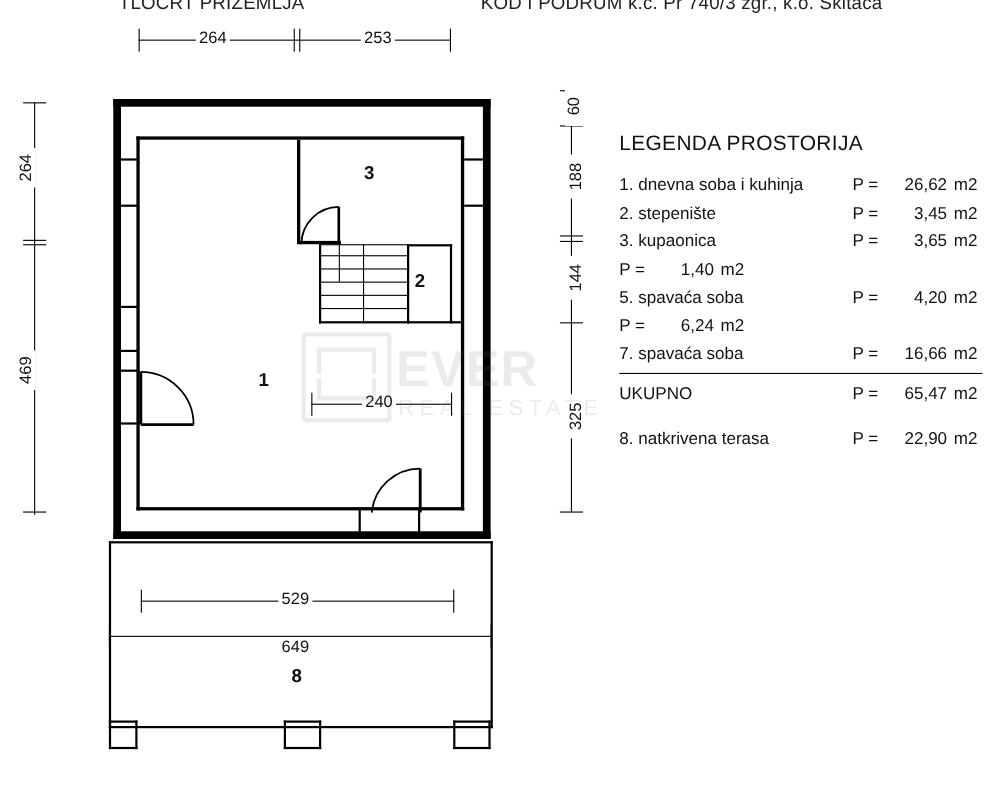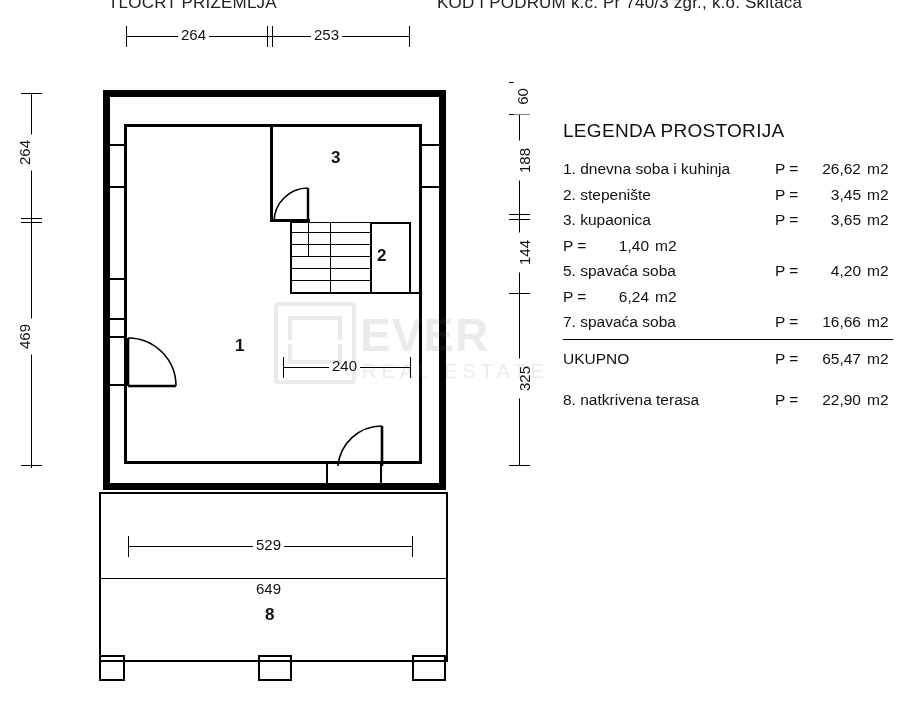--- a/index.html
+++ b/index.html
@@ -91,21 +91,21 @@
 
   <div class="title-left">TLOCRT PRIZEMLJA</div>
   <div class="title-right">KOD I PODRUM  k.č. Pr 740/3 zgr., k.o. Skitača</div>
 
   <div class="ln hln" style="left:126px;top:36px;width:283px;"></div>
   <div class="ln vln" style="left:126px;top:26px;height:21px;"></div>
   <div class="ln vln" style="left:267px;top:26px;height:21px;"></div>
   <div class="ln vln" style="left:272px;top:26px;height:21px;"></div>
   <div class="ln vln" style="left:409px;top:26px;height:21px;"></div>
   <div class="dimtxt" style="left:178px;top:26px;">264</div>
-  <div class="dimtxt" style="left:311px;top:26px;text-align:right;">253</div>
+  <div class="dimtxt" style="left:328px;top:26px;text-align:right;">253</div>
 
   <div class="ln vln" style="left:31px;top:93px;height:375px;"></div>
   <div class="ln hln" style="left:21px;top:93px;width:21px;"></div>
   <div class="ln hln" style="left:21px;top:218px;width:21px;"></div>
   <div class="ln hln" style="left:21px;top:222px;width:21px;"></div>
   <div class="ln hln" style="left:21px;top:465px;width:21px;"></div>
   <div class="dimtxt" style="left:6px;top:144px;width:30px;text-align:center;transform:rotate(-90deg);">264</div>
   <div class="dimtxt" style="left:6px;top:328px;width:30px;text-align:center;transform:rotate(-90deg);">469</div>
 
   <div class="ln vln" style="left:519px;top:82px;height:383px;"></div>

